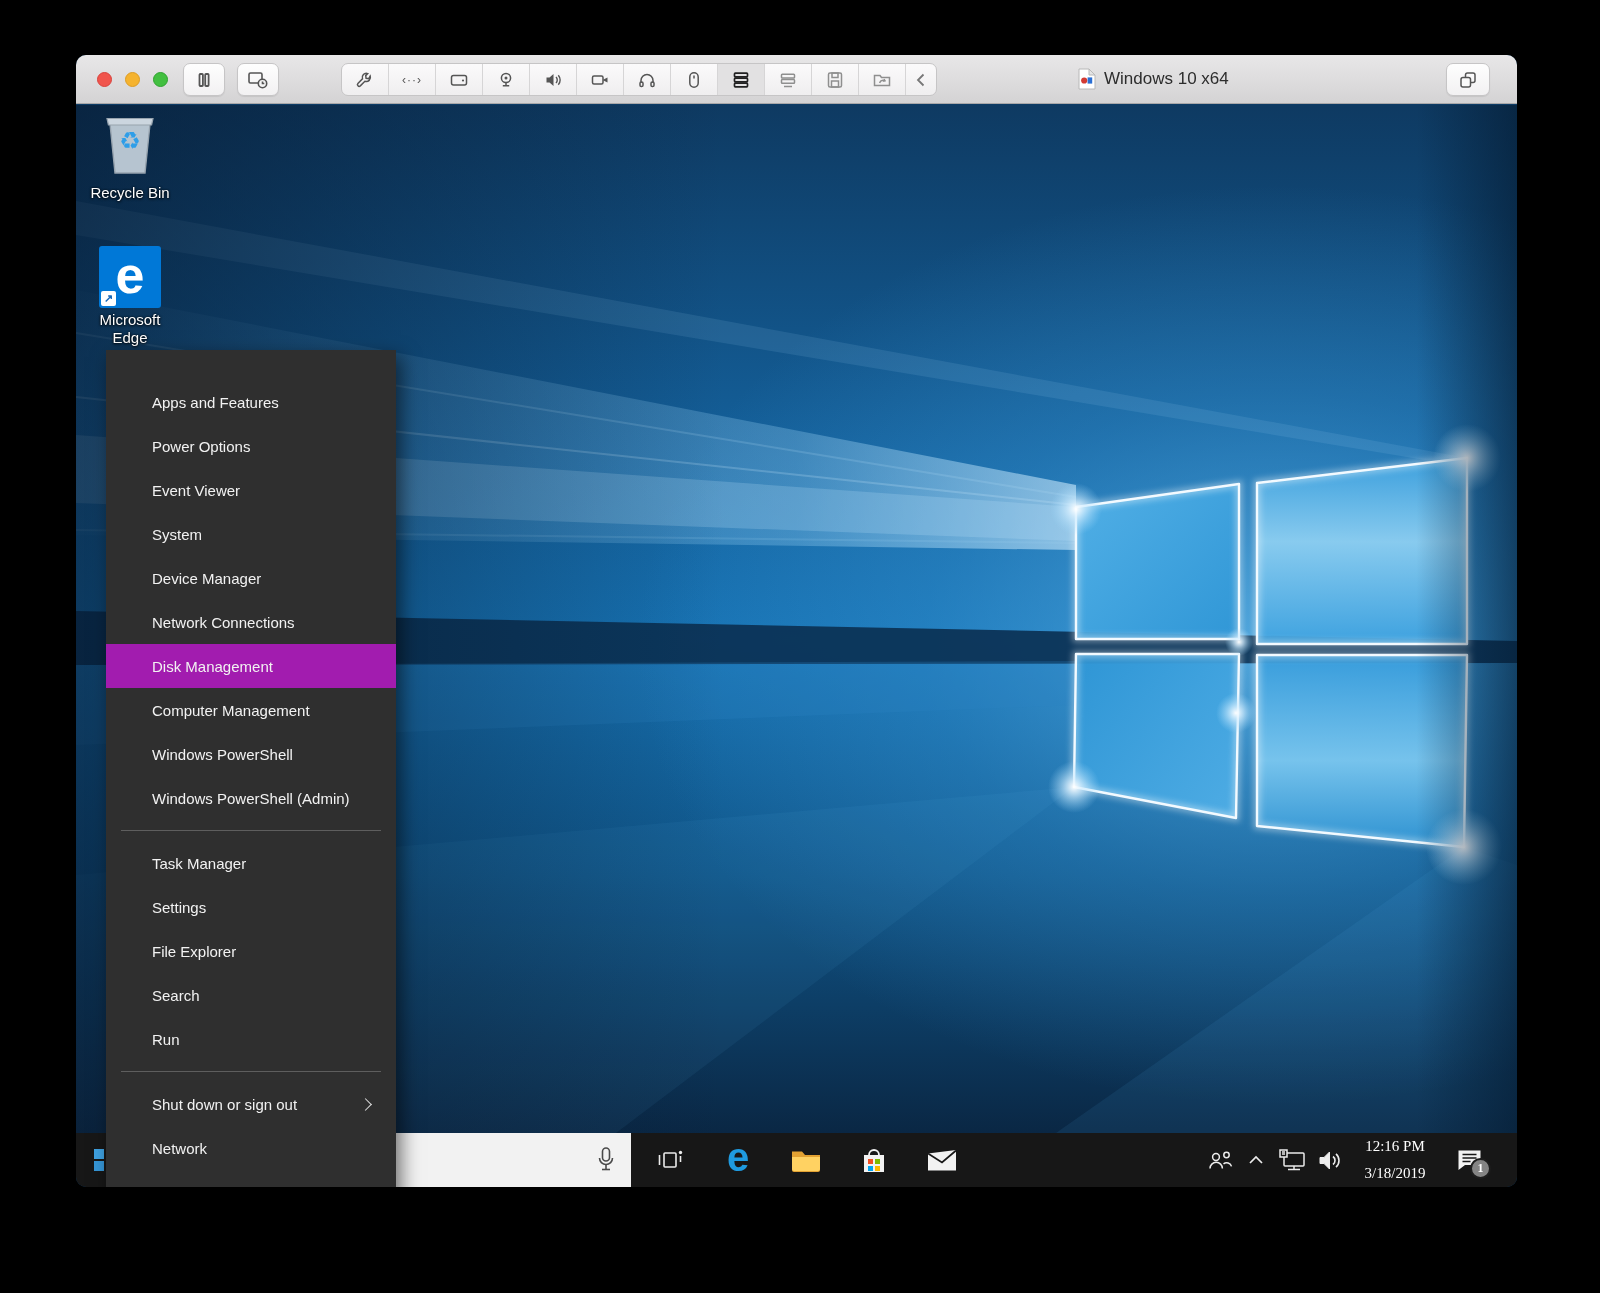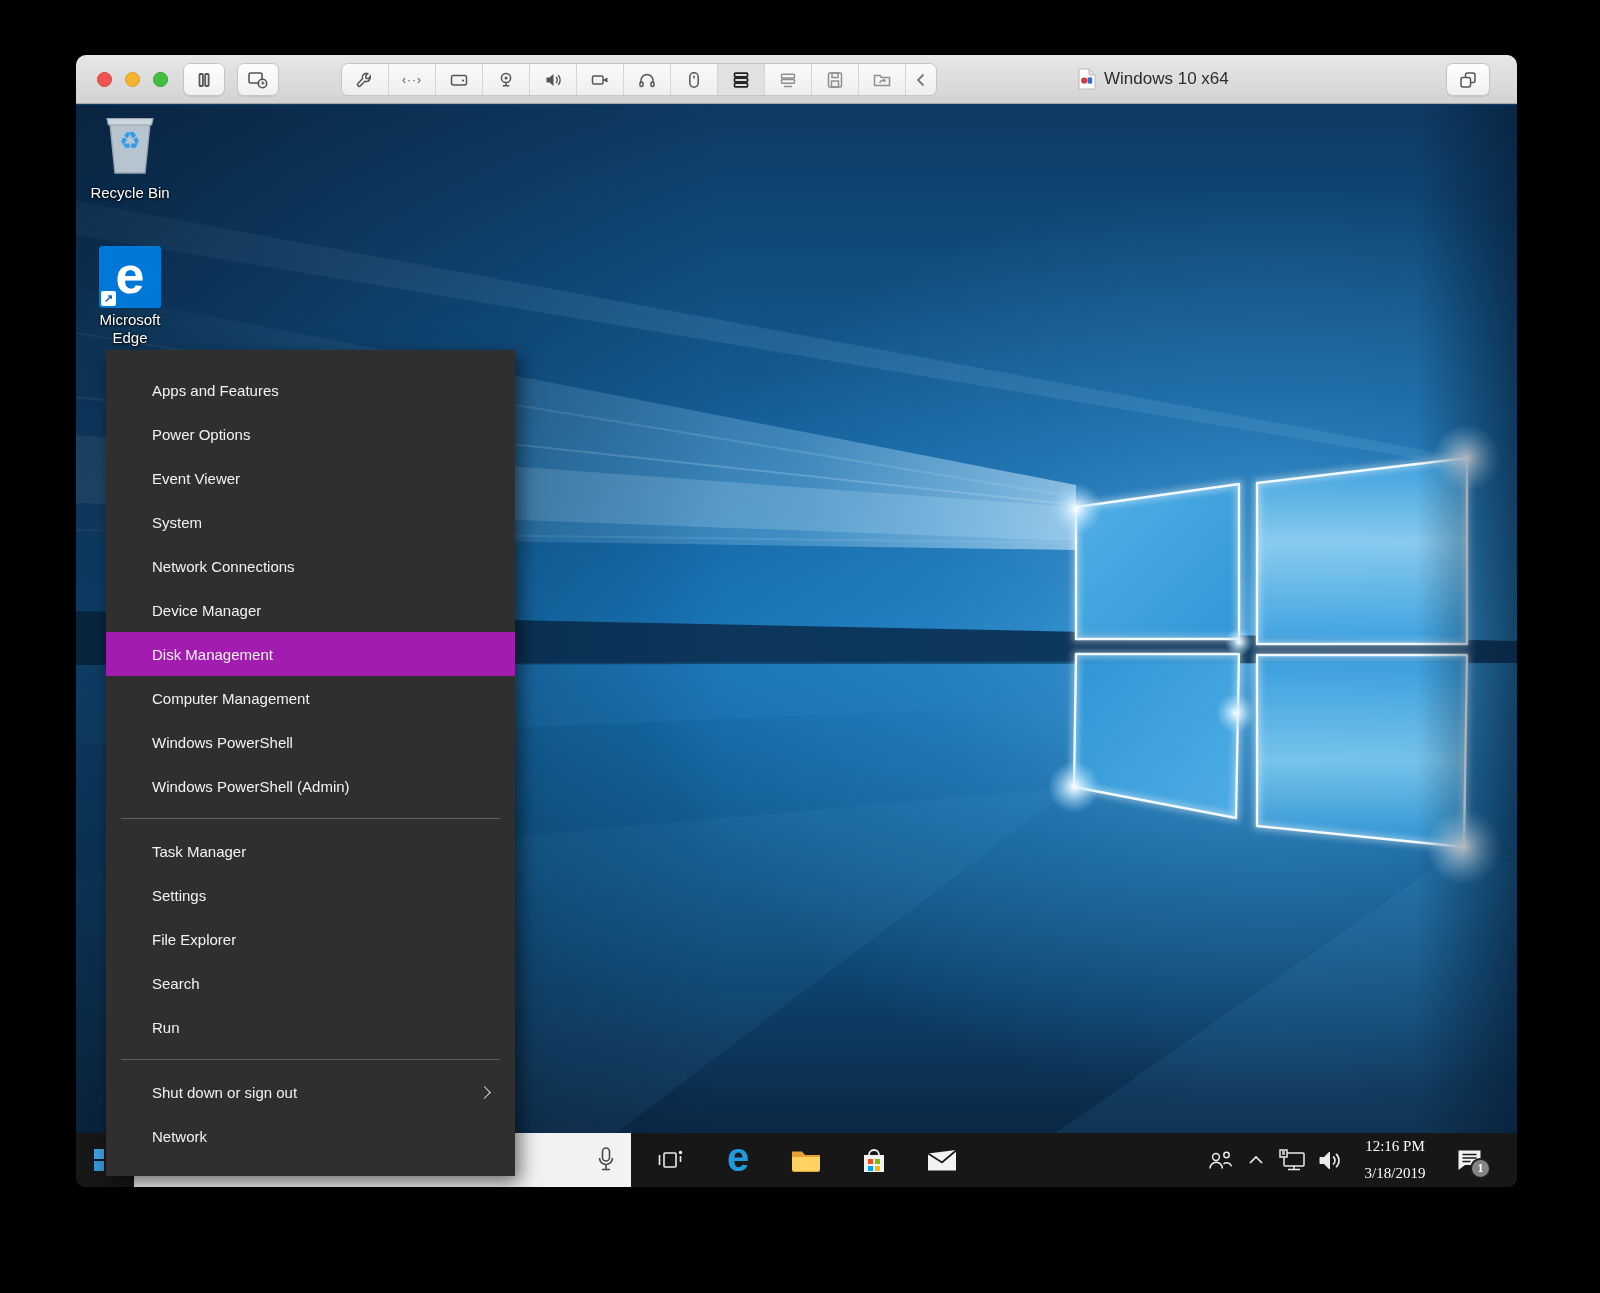--- a/index.html
+++ b/index.html
@@ -77,22 +77,22 @@
   }
   .edge-e { color:#fff; font-size:52px; font-weight:bold; line-height:1; margin-top:-4px; }
   .shortcut-badge {
     position:absolute; left:2px; bottom:2px; width:15px; height:15px;
     background:#fff; border-radius:2px; display:grid; place-items:center;
     color:#1466b8; font-size:11px; font-weight:bold;
   }
 
   
   .winx {
-    position:absolute; left:30px; top:245px; width:409px;
-    background:#2f2f2f; padding:18px 0; z-index:40;
+    position:absolute; left:30px; top:245px; width:290px;
+    background:#2f2f2f; padding:30px 0; z-index:40;
     box-shadow:5px 7px 18px rgba(0,0,0,.55);
   }
   .winx-item {
     height:44px; display:flex; align-items:center; padding-left:46px;
     color:#f2f2f2; font-size:15px; cursor:default; position:relative;
   }
   .winx-item.highlighted { background:#a21caf; }
   .winx-sep { height:1px; background:#5e5e5e; margin:10px 15px; }
   .submenu-arrow {
     position:absolute; right:26px; width:9px; height:9px;
@@ -384,24 +384,24 @@
       <div class="winx-item">
           <span>Power Options</span>
         </div>
       <div class="winx-item">
           <span>Event Viewer</span>
         </div>
       <div class="winx-item">
           <span>System</span>
         </div>
       <div class="winx-item">
+          <span>Device Manager</span>
+        </div>
+      <div class="winx-item">
           <span>Network Connections</span>
-        </div>
-      <div class="winx-item">
-          <span>Device Manager</span>
         </div>
       <div class="winx-item highlighted">
           <span>Disk Management</span>
         </div>
       <div class="winx-item">
           <span>Computer Management</span>
         </div>
       <div class="winx-item">
           <span>Windows PowerShell</span>
         </div>

